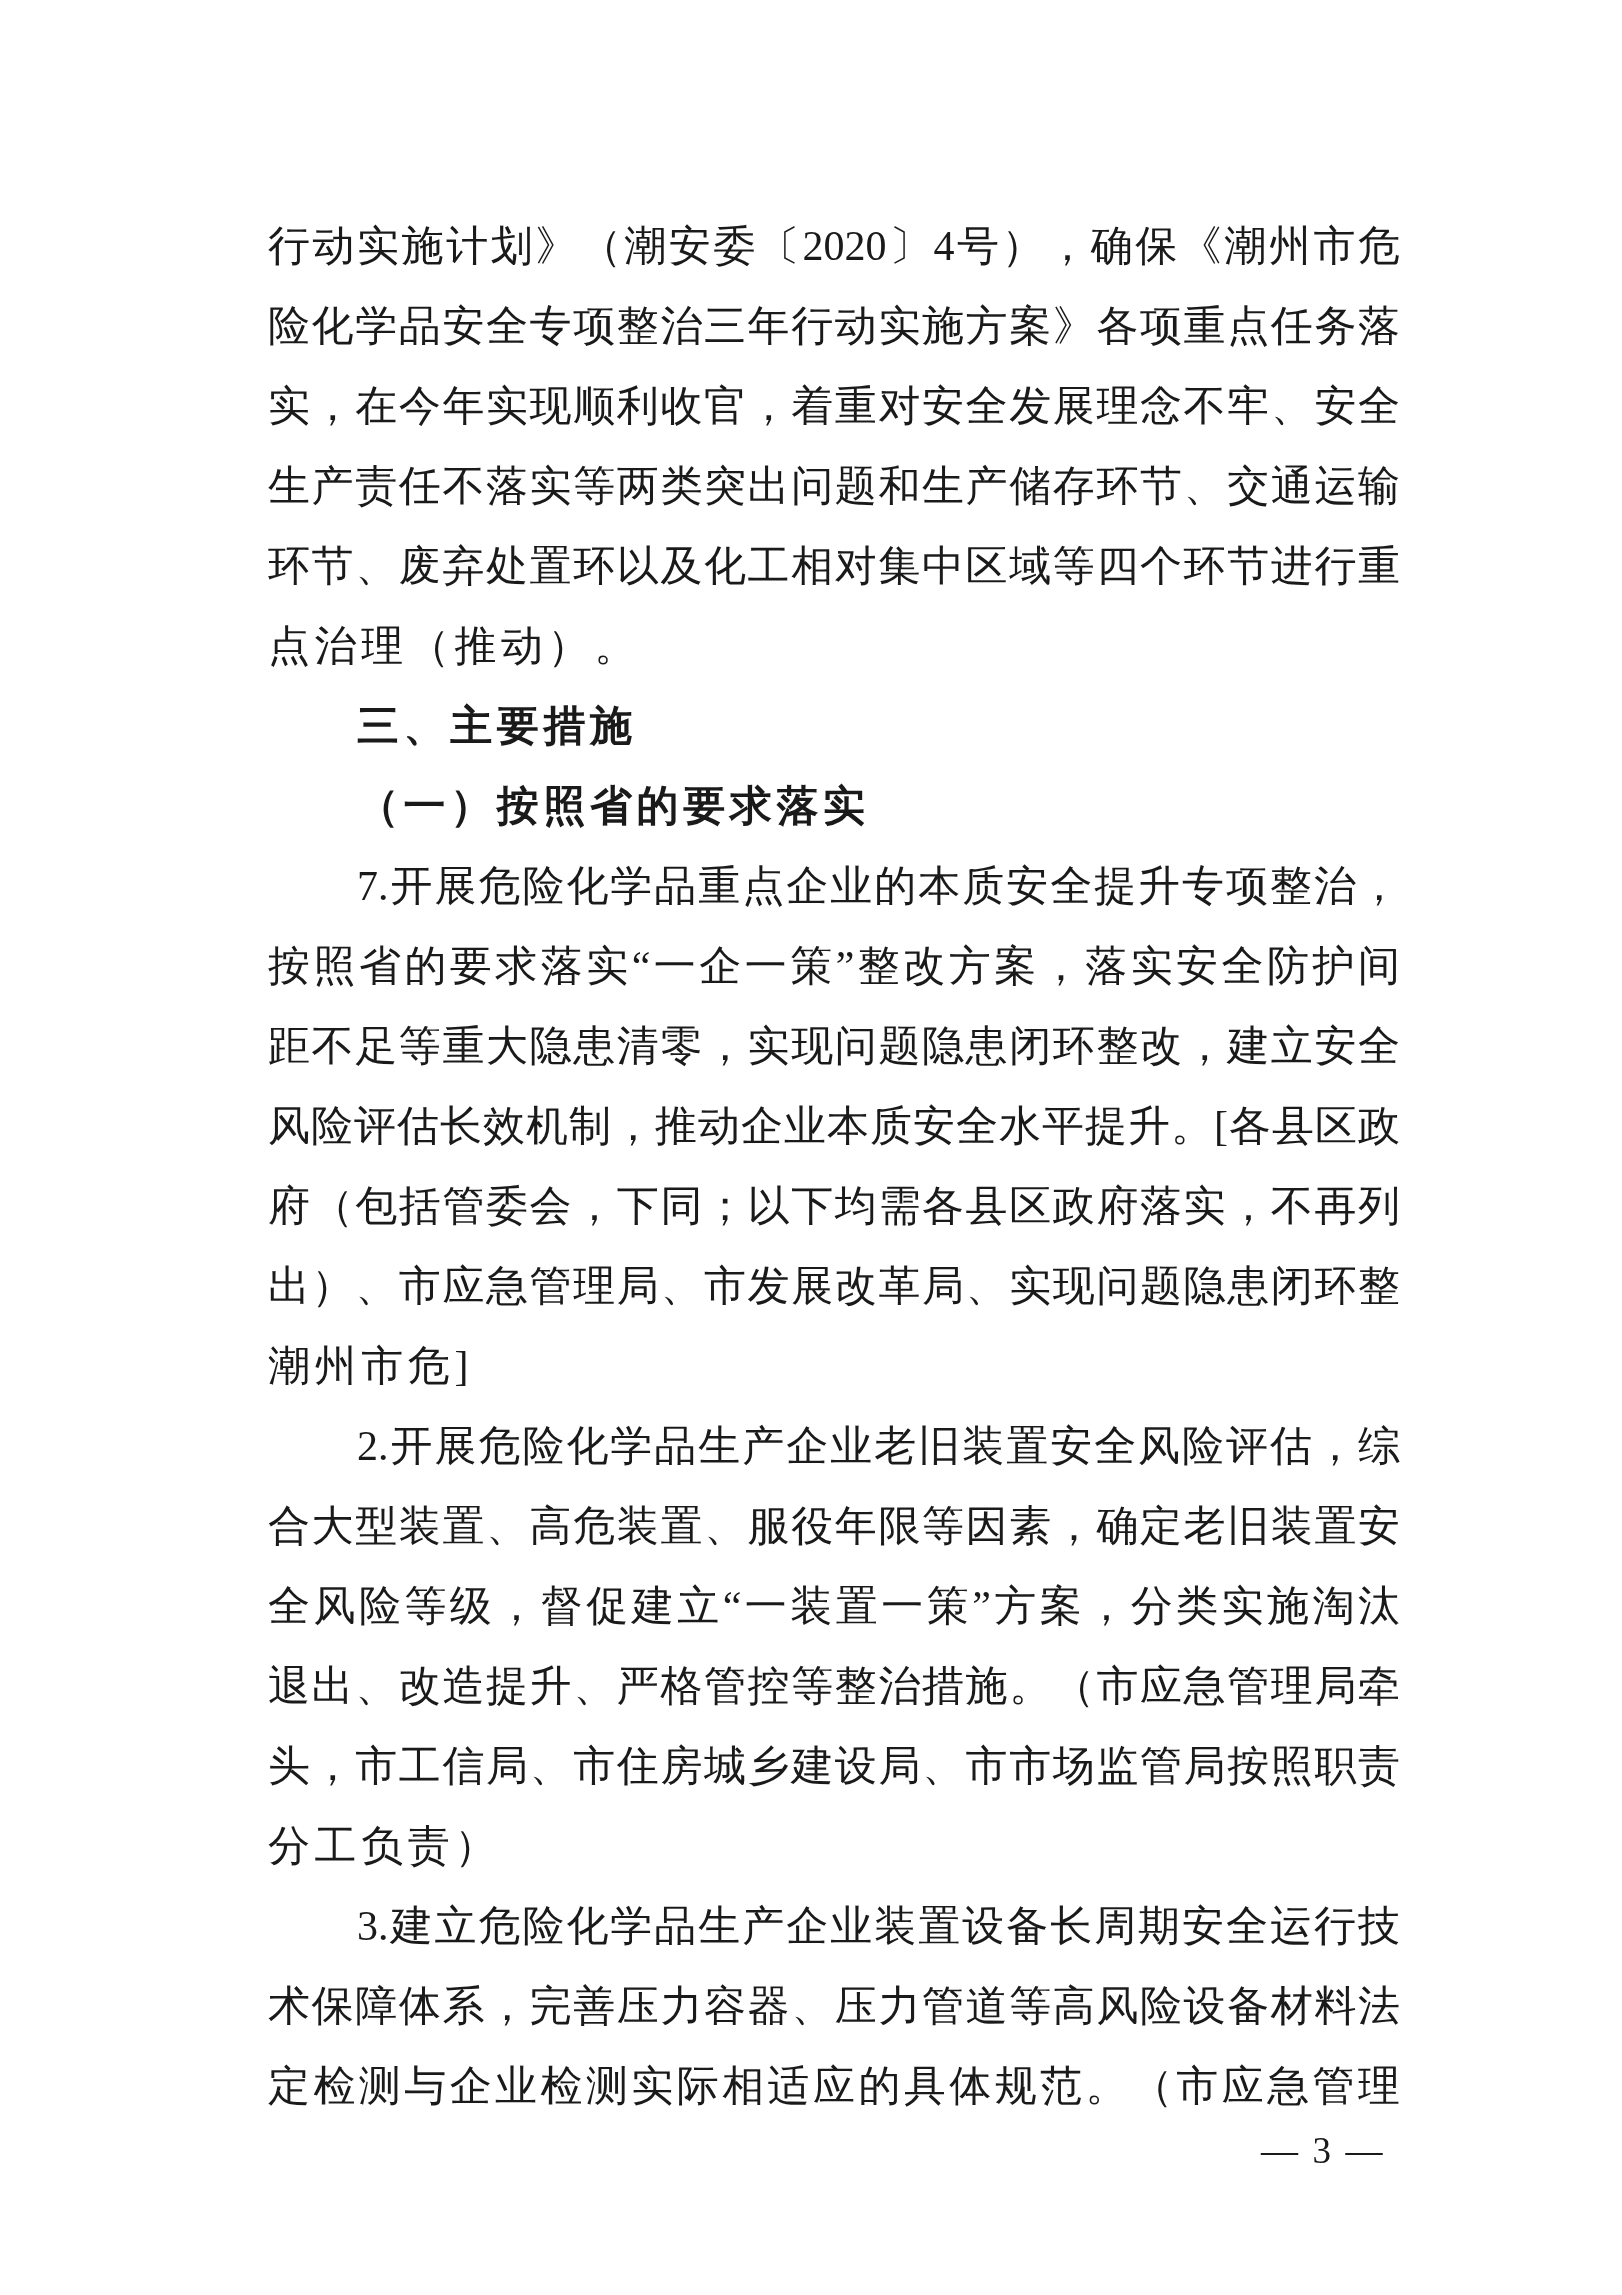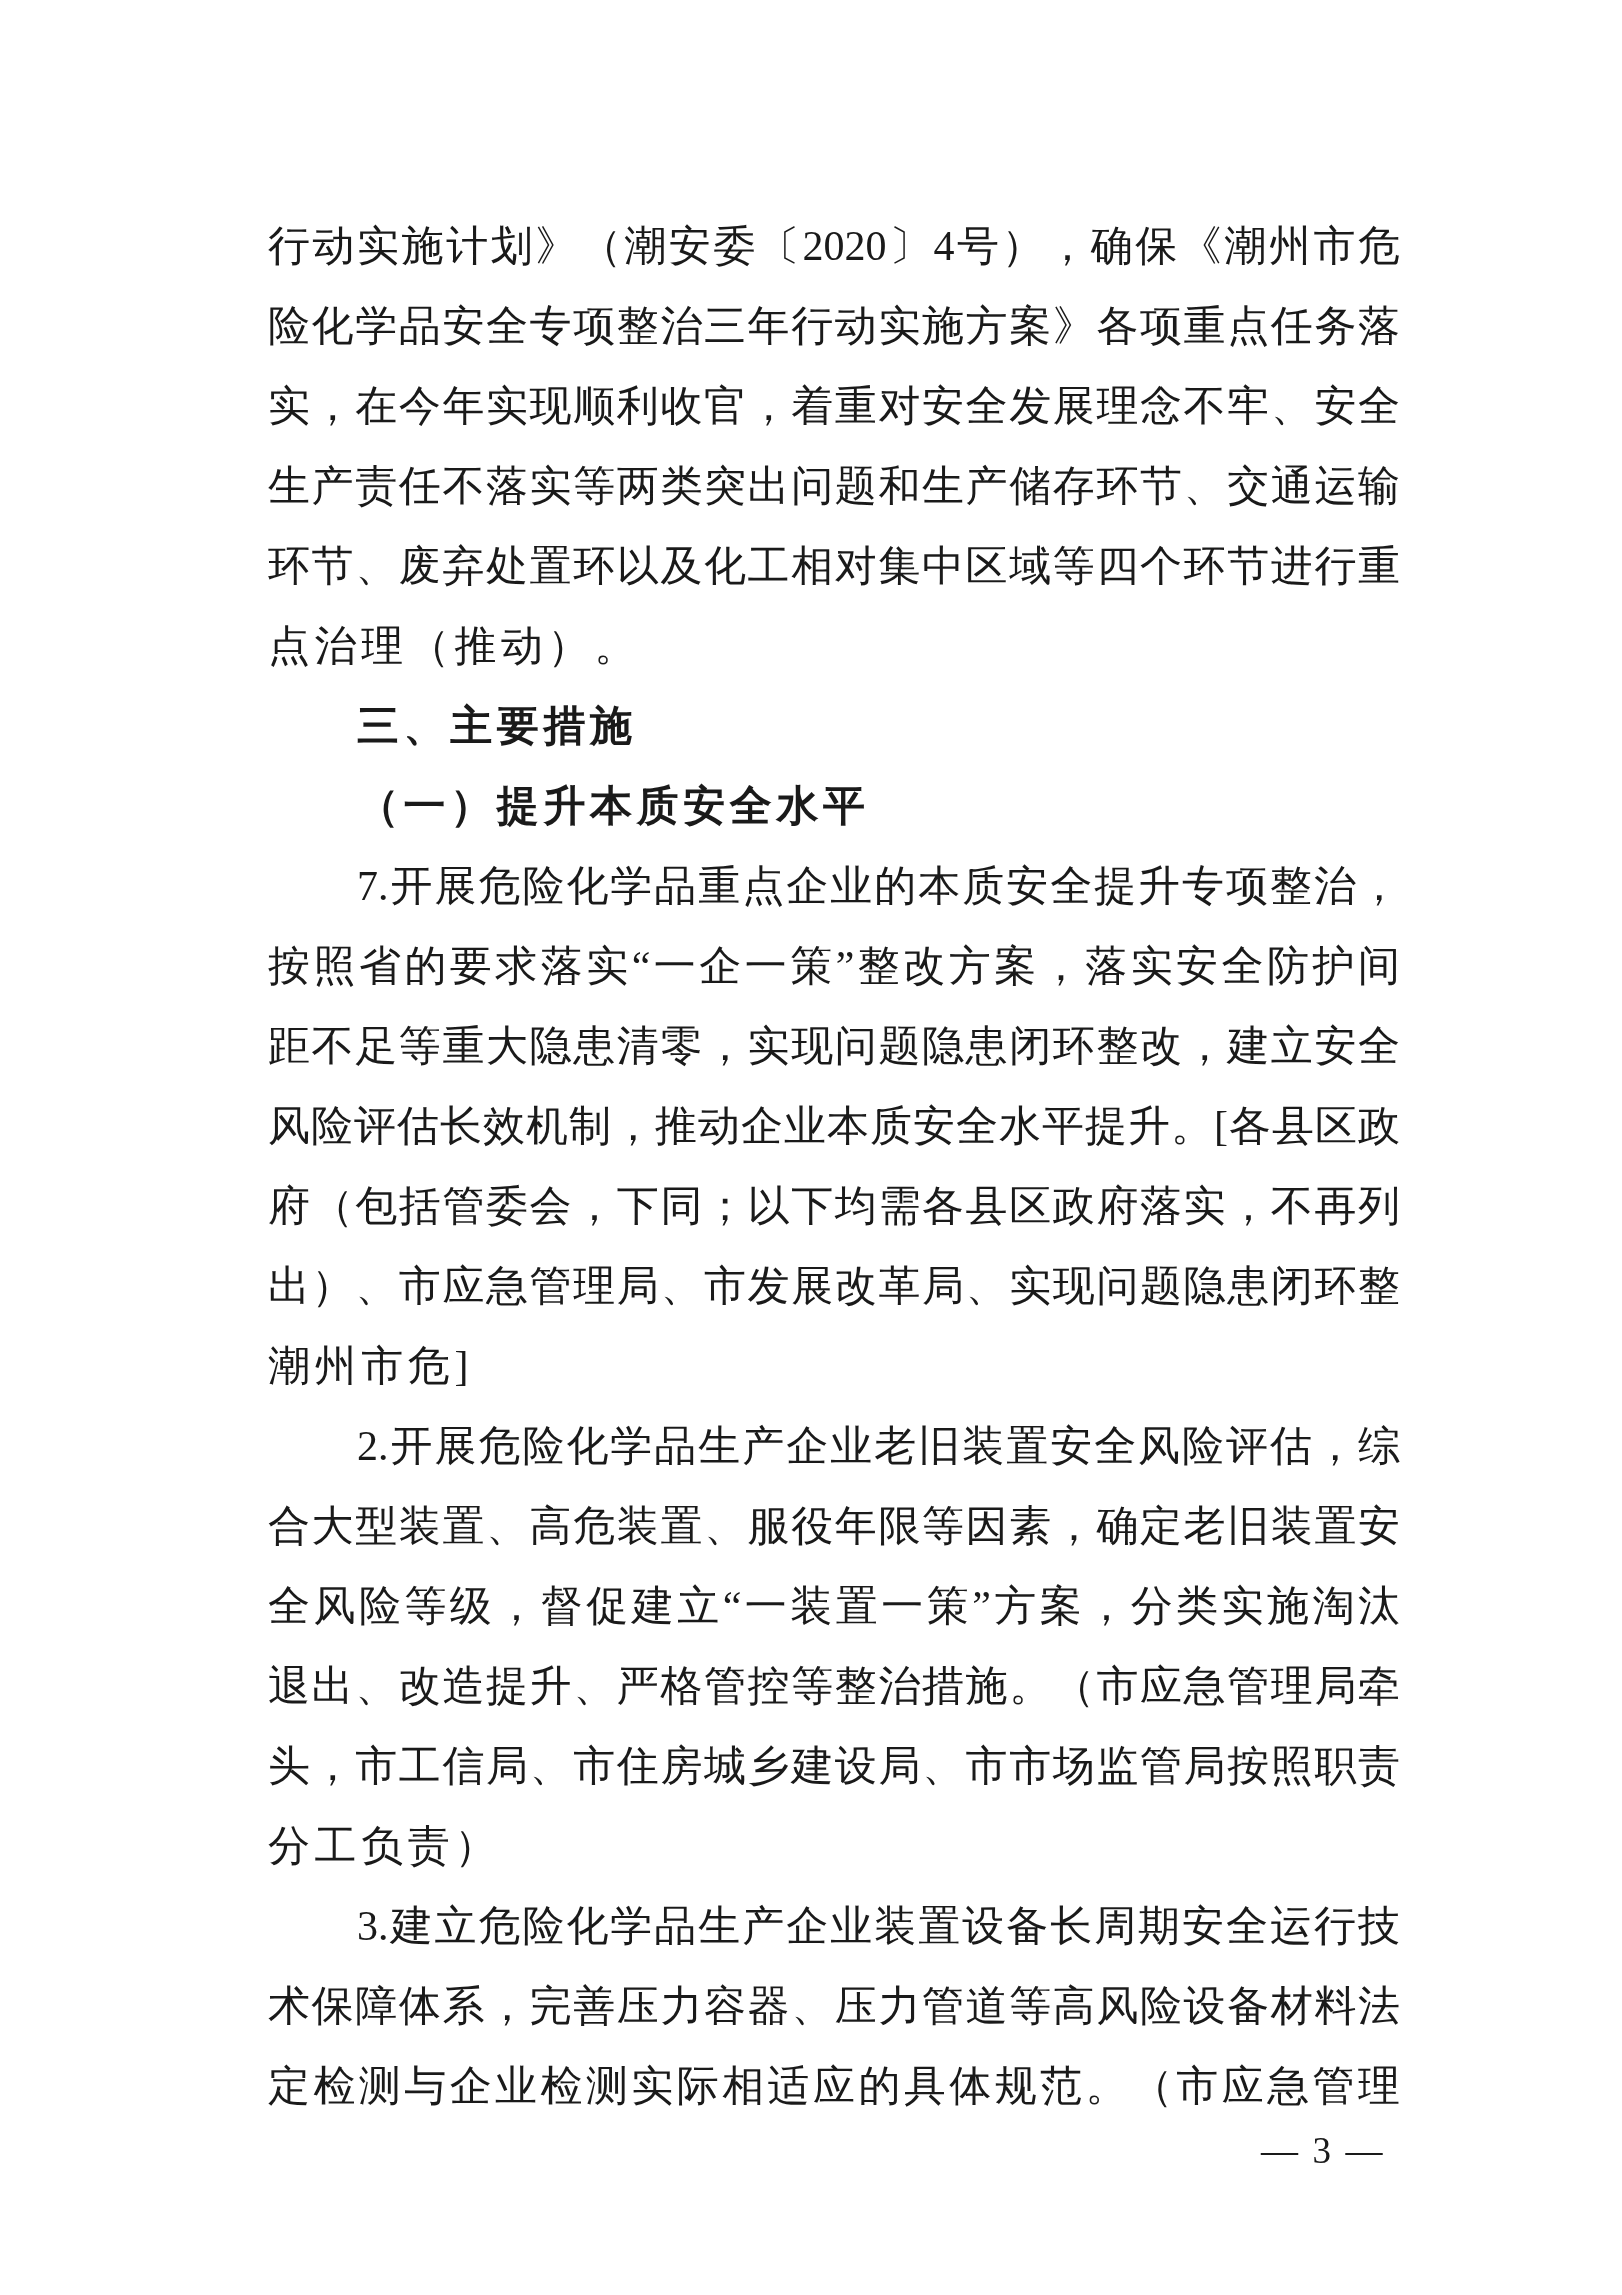--- a/index.html
+++ b/index.html
@@ -76,21 +76,21 @@
       <p class="line">行动实施计划》（潮安委〔2020〕4号），确保《潮州市危</p>
       <p class="line">险化学品安全专项整治三年行动实施方案》各项重点任务落</p>
       <p class="line">实，在今年实现顺利收官，着重对安全发展理念不牢、安全</p>
       <p class="line">生产责任不落实等两类突出问题和生产储存环节、交通运输</p>
       <p class="line">环节、废弃处置环以及化工相对集中区域等四个环节进行重</p>
       <p class="line end">点治理（推动）。</p>
     </section>
 
     <h2 class="line end indent heading-section">三、主要措施</h2>
 
-    <h3 class="line end indent heading-sub">（一）提升本质安全水平</h3>
+    <h3 class="line end indent heading-sub">（一）按照省的要求落实</h3>
 
     <section>
       <p class="line indent">7.开展危险化学品重点企业的本质安全提升专项整治，</p>
       <p class="line">按照省的要求落实“一企一策”整改方案，落实安全防护间</p>
       <p class="line">距不足等重大隐患清零，实现问题隐患闭环整改，建立安全</p>
       <p class="line">风险评估长效机制，推动企业本质安全水平提升。[各县区政</p>
       <p class="line">府（包括管委会，下同；以下均需各县区政府落实，不再列</p>
       <p class="line">出）、市应急管理局、市发展改革局、实现问题隐患闭环整改</p>
       <p class="line end">潮州市危]</p>
     </section>

